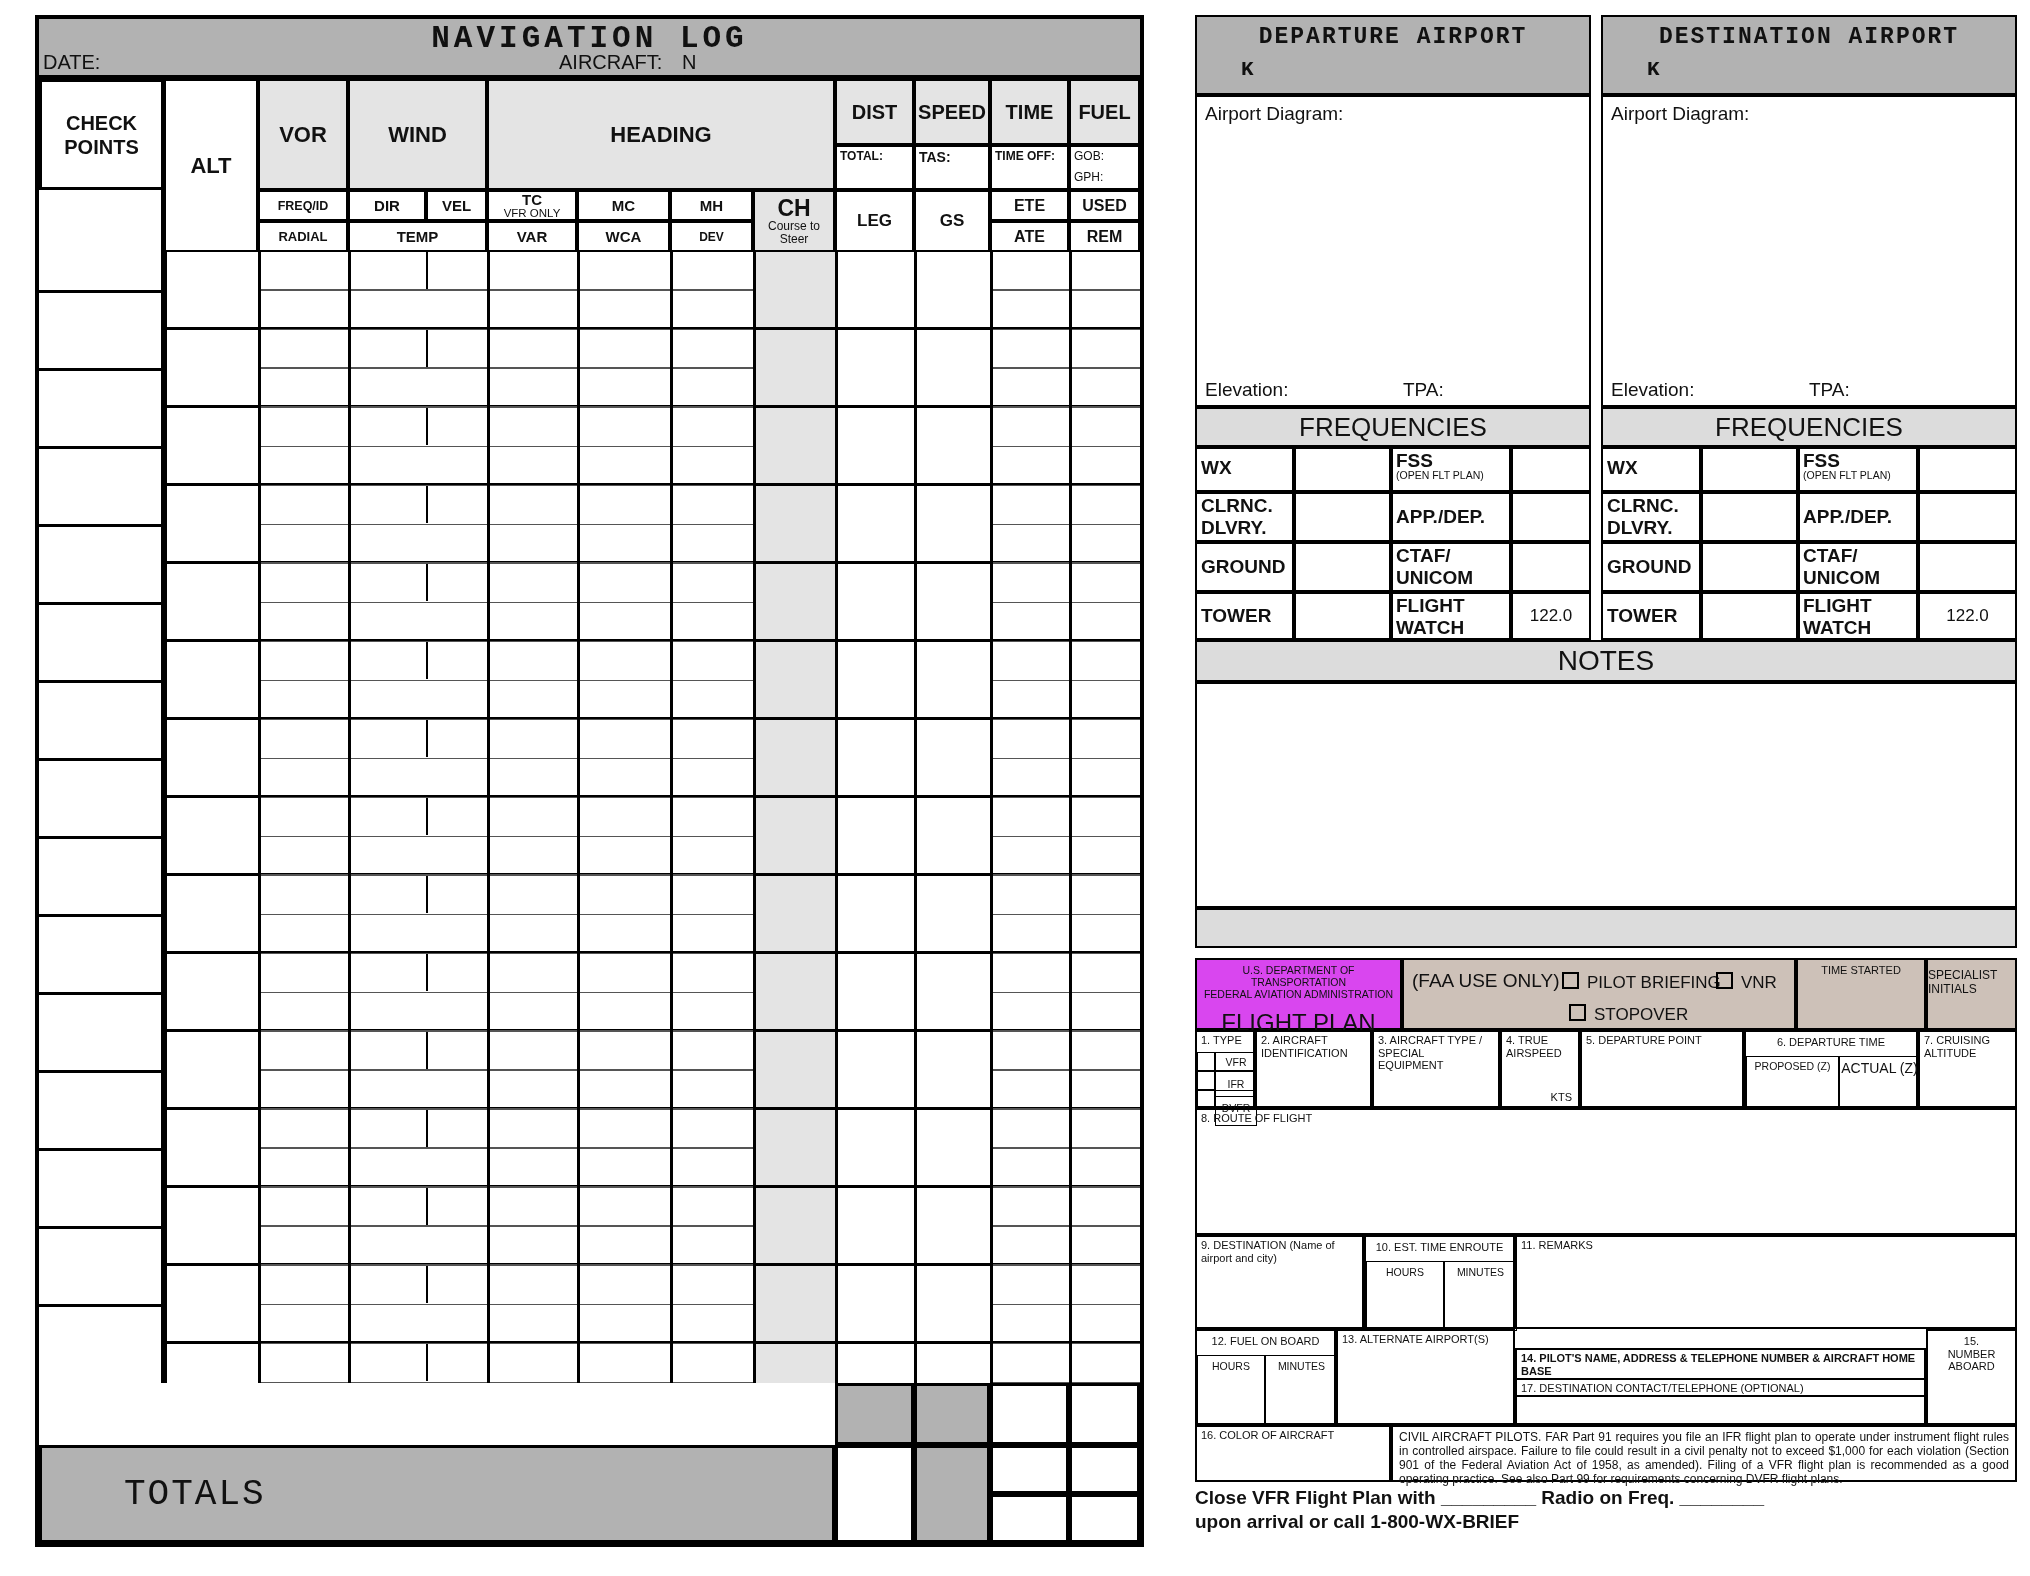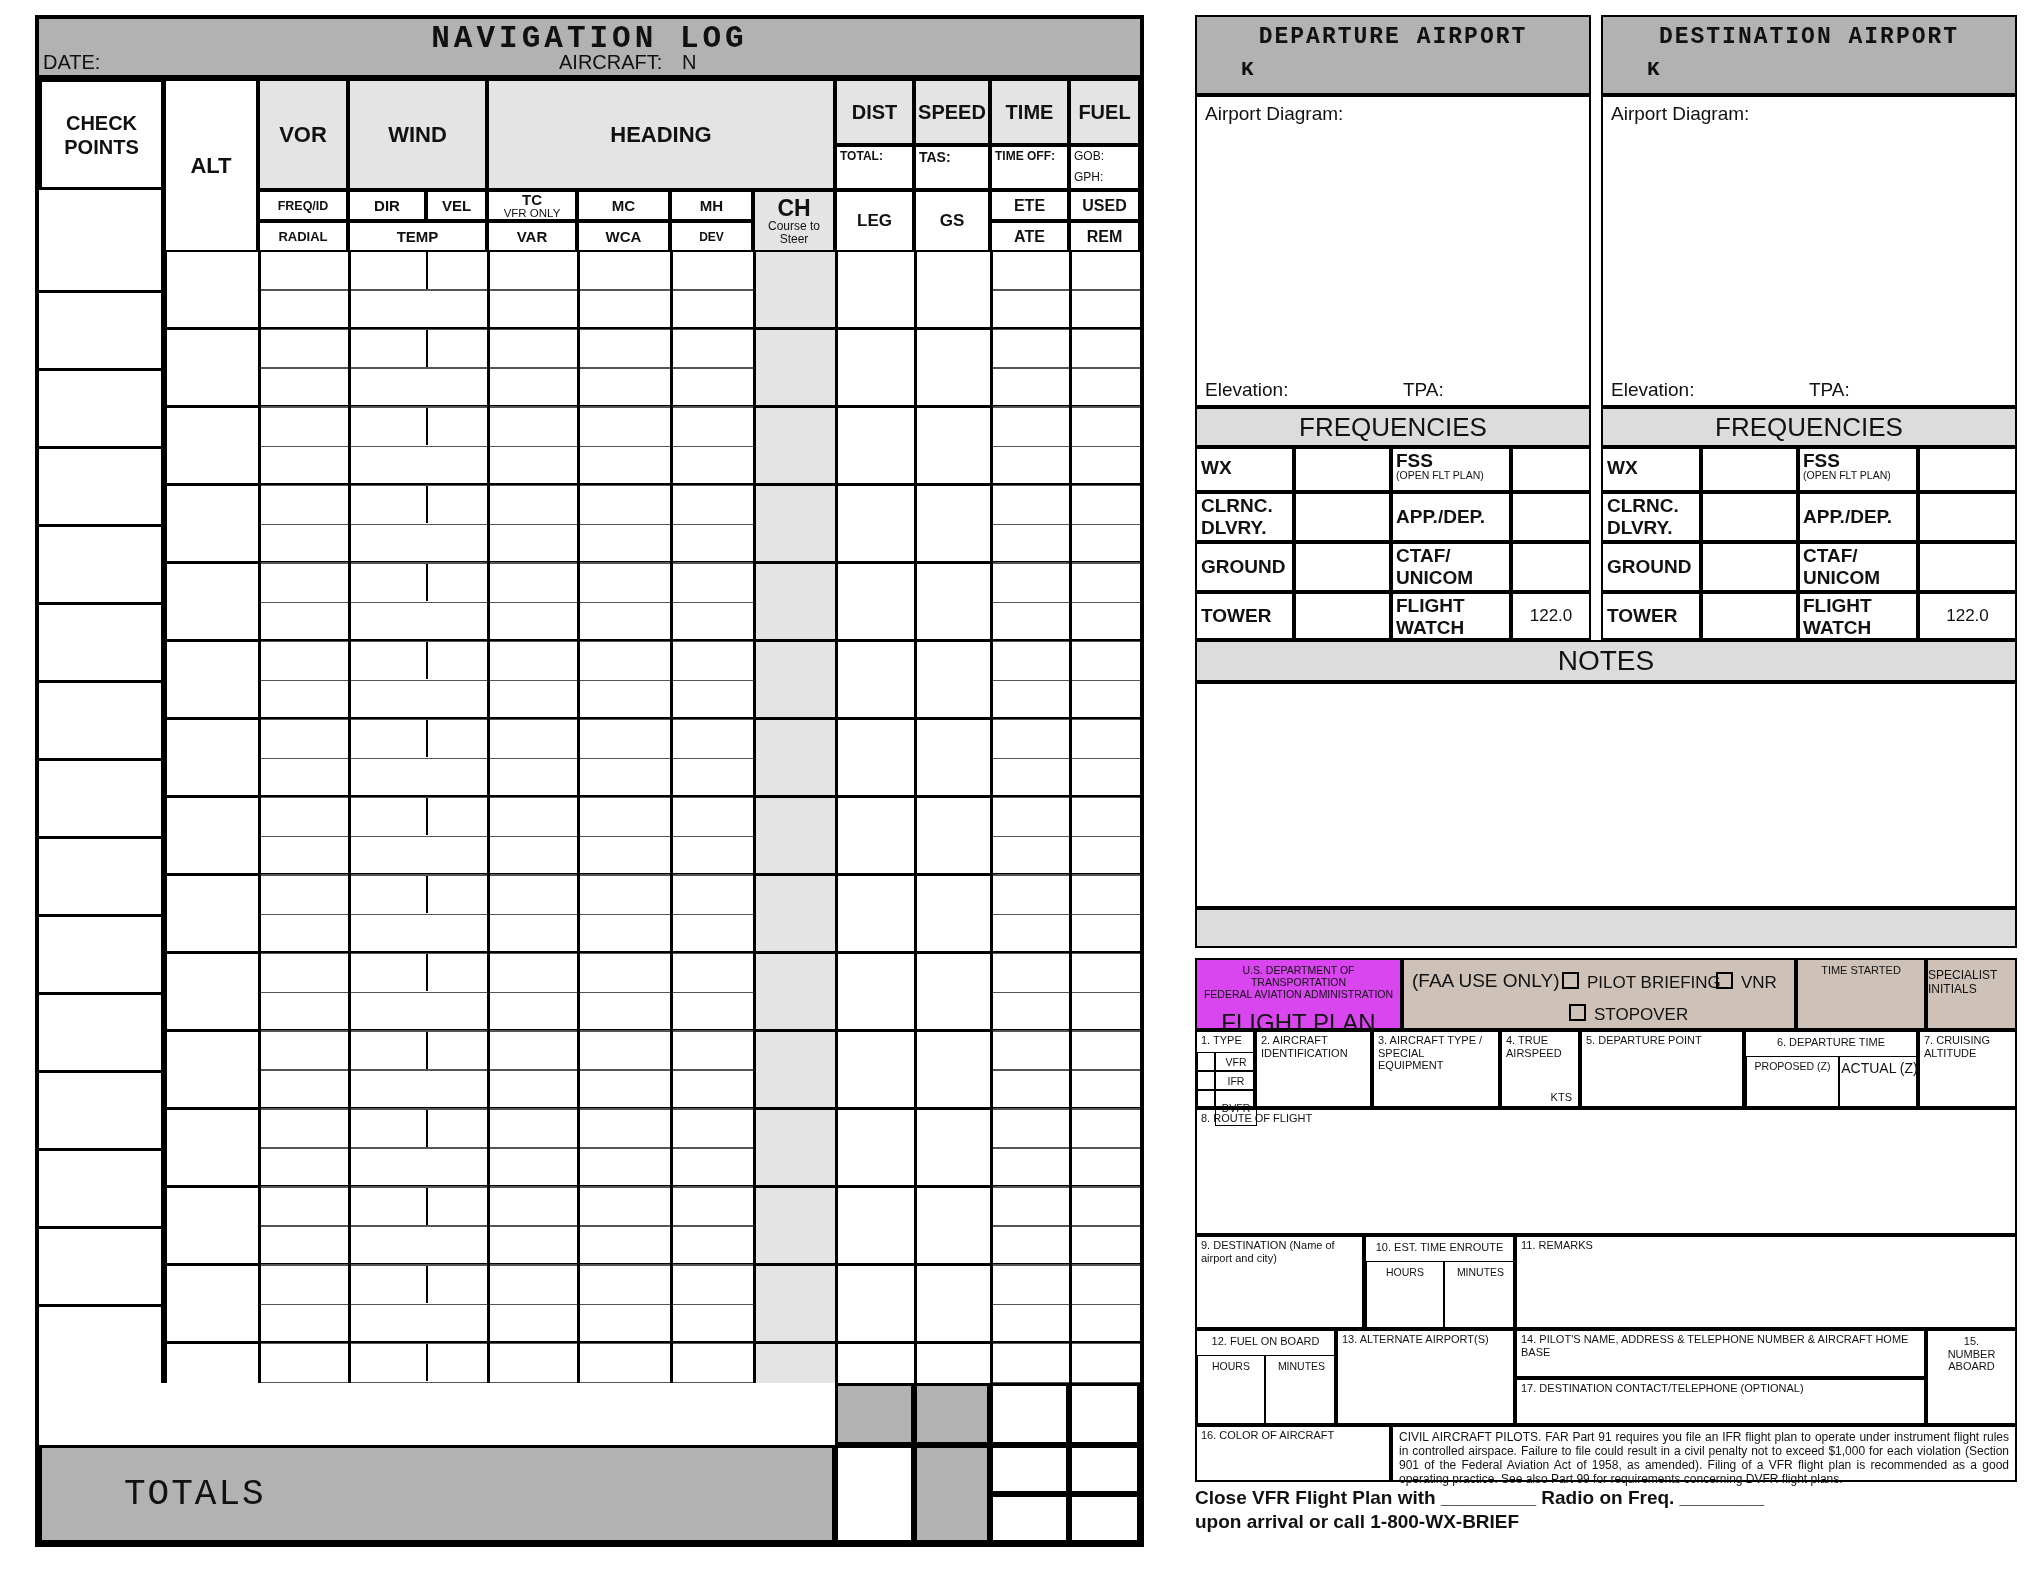--- a/index.html
+++ b/index.html
@@ -276,21 +276,21 @@
       </div>
 
       <div class="abs b" style="left:0;top:72px;width:60px;height:78px;">
         <div class="fp-lab">1. TYPE</div>
         <div class="abs" style="left:0;top:20px;width:60px;height:19px;">
           <span class="abs b" style="left:0;top:0;width:18px;height:19px;border-width:1.5px;"></span>
           <span class="abs b ctr" style="left:18px;top:0;width:42px;height:19px;border-width:1.5px;font-size:10.5px;">VFR</span>
         </div>
         <div class="abs" style="left:0;top:39px;width:60px;height:19px;">
           <span class="abs b" style="left:0;top:0;width:18px;height:19px;border-width:1.5px;"></span>
-          <span class="abs b ctr" style="left:18px;top:0;width:42px;height:19px;border-width:1.5px;font-size:10.5px;">IFR</span>
+          <span class="abs b ctr" style="left:18px;top:0;width:42px;height:26px;border-width:1.5px;font-size:10.5px;">IFR</span>
         </div>
         <div class="abs" style="left:0;top:58px;width:60px;height:19px;">
           <span class="abs b" style="left:0;top:0;width:18px;height:19px;border-width:1.5px;"></span>
           <span class="abs b ctr" style="left:18px;top:0;width:42px;height:36px;border-width:1.5px;font-size:10.5px;">DVFR</span>
         </div>
       </div>
       <div class="abs b" style="left:60px;top:72px;width:117px;height:78px;">
         <div class="fp-lab" style="width:90px;">2. AIRCRAFT IDENTIFICATION</div>
         </div>
       <div class="abs b" style="left:177px;top:72px;width:128px;height:78px;">
@@ -341,21 +341,21 @@
         <div class="abs b top" style="left:0;top:24px;width:68px;height:72px;border-width:1.5px;">
           <span style="font-size:10.5px;margin-top:4px;">HOURS</span>
           </div>
         <div class="abs b top" style="left:68px;top:24px;width:73px;height:72px;border-width:1.5px;">
           <span style="font-size:10.5px;margin-top:4px;">MINUTES</span>
           </div>
       </div>
       <div class="abs b" style="left:141px;top:371px;width:179px;height:96px;">
         <div class="fp-lab">13. ALTERNATE AIRPORT(S)</div>
         </div>
-      <div class="abs b" style="left:320px;top:371px;width:411px;height:49px;">
+      <div class="abs b" style="left:320px;top:390px;width:411px;height:49px;font-weight:bold;">
         <div class="fp-lab">14. PILOT'S NAME, ADDRESS &amp; TELEPHONE NUMBER &amp; AIRCRAFT HOME BASE</div>
         </div>
       <div class="abs b" style="left:320px;top:420px;width:411px;height:47px;">
         <div class="fp-lab">17. DESTINATION CONTACT/TELEPHONE (OPTIONAL)</div>
         </div>
       <div class="abs b" style="left:731px;top:371px;width:91px;height:96px;">
         <div class="fp-lab" style="text-align:center;width:60px;margin:2px auto 0;">15. NUMBER ABOARD</div>
         </div>
 
       <div class="abs b" style="left:0;top:467px;width:196px;height:57px;border-width:2.5px;">

